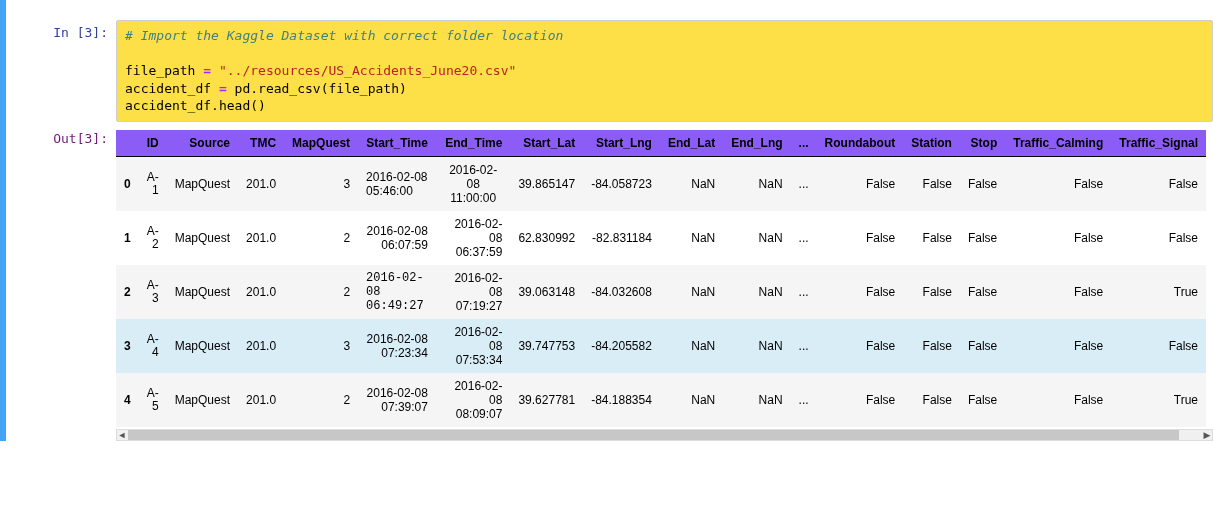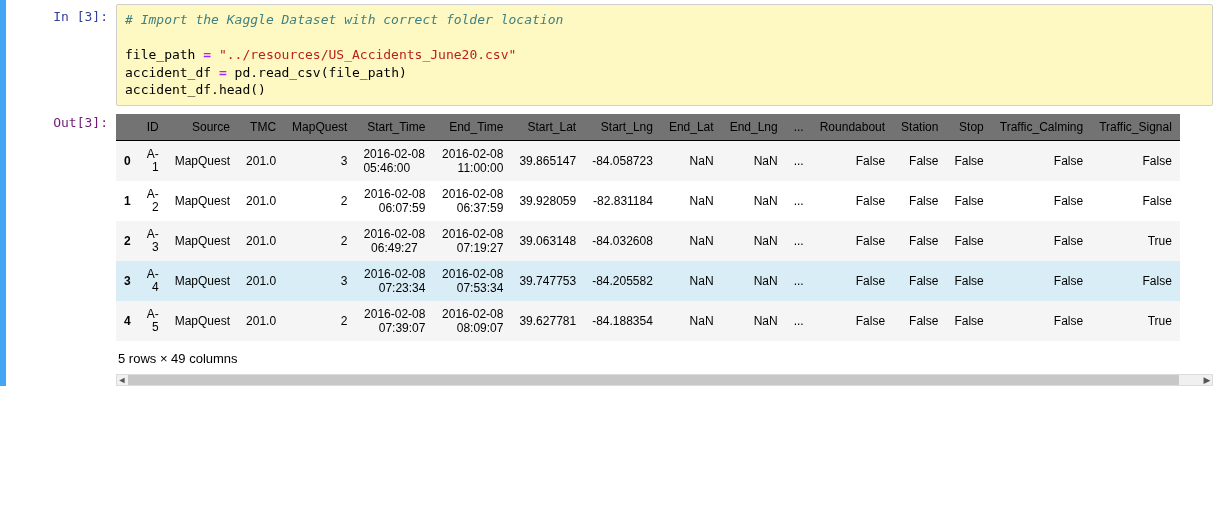--- a/index.html
+++ b/index.html
@@ -26,21 +26,21 @@
     }
     .in-prompt { color: #303F9F; }
     .out-prompt { color: #701a75; }
     .cell-body {
       flex: 1;
       min-width: 0;
     }
     .input-area {
       border: 1px solid #cfcfcf;
       border-radius: 2px;
-      background: #fef9c3;
+      background: #fde047;
       padding: 6px 8px;
       font-family: Menlo, Consolas, "DejaVu Sans Mono", monospace;
       font-size: 13px;
       line-height: 1.35;
       white-space: pre;
       color: #000;
       overflow-x: auto;
     }
     .input-area .c-comment { color: #408080; font-style: italic; }
     .input-area .c-name { color: #000; }
@@ -70,23 +70,23 @@
       margin: 0;
     }
     table.dataframe th, table.dataframe td {
       text-align: right;
       padding: 6px 8px;
       white-space: nowrap;
       border: none;
       vertical-align: middle;
     }
     table.dataframe thead th {
-      font-weight: normal;
+      font-weight: bold;
       border-bottom: 1px solid #000;
-      background: #737373;
+      background: #8b5cf6;
     }
     table.dataframe tbody th {
       font-weight: bold;
     }
     table.dataframe tbody tr:nth-child(odd) { background: #f5f5f5; }
     table.dataframe tbody tr:nth-child(even) { background: #fff; }
     table.dataframe tbody tr.hover { background: #d9edf7 !important; }
 
     .footer-note {
       font-size: 13px;
@@ -119,21 +119,21 @@
       width: 6px;
       min-width: 6px;
       background: #42A5F5;
       margin-right: 0;
     }
     .notebook {
       display: flex;
     }
     .cells {
       flex: 1;
-      padding-top: 4px;
+      padding-top: 20px;
     }
 
     .idcell { text-align: right; max-width: 20px; font-weight: 400; }
     .idcell span { display: block; line-height: 1.05; }
 
     td.ell { color: #000; }
 
   </style>
 </head>
 <body>
@@ -184,21 +184,21 @@
                 <tr>
                   <th>0</th>
                   <td class="idcell">
                     <span>A-</span>
                     <span>1</span>
                   </td>
                   <td>MapQuest</td>
                   <td>201.0</td>
                   <td>3</td>
                   <td style="white-space: normal; max-width: 78px; text-align: left;">2016-02-08 05:46:00</td>
-                  <td style="white-space: normal; max-width: 78px; text-align: right; margin-top: 26px;">2016-02-08 11:00:00</td>
+                  <td style="white-space: normal; max-width: 78px; text-align: center; margin-top: 26px;">2016-02-08 11:00:00</td>
                   <td>39.865147</td>
                   <td>-84.058723</td>
                   <td>NaN</td>
                   <td>NaN</td>
                   <td class="ell">...</td>
                   <td>False</td>
                   <td>False</td>
                   <td>False</td>
                   <td>False</td>
                   <td>False</td>
@@ -207,41 +207,41 @@
                   <th>1</th>
                   <td class="idcell">
                     <span>A-</span>
                     <span>2</span>
                   </td>
                   <td>MapQuest</td>
                   <td>201.0</td>
                   <td>2</td>
                   <td style="white-space: normal; max-width: 78px; text-align: right;">2016-02-08 06:07:59</td>
                   <td style="white-space: normal; max-width: 78px; ">2016-02-08 06:37:59</td>
-                  <td>39.928059</td>
+                  <td>62.830992</td>
                   <td>-82.831184</td>
                   <td>NaN</td>
                   <td>NaN</td>
                   <td class="ell">...</td>
                   <td>False</td>
                   <td>False</td>
                   <td>False</td>
                   <td>False</td>
                   <td>False</td>
                 </tr>
                 <tr>
                   <th>2</th>
                   <td class="idcell">
                     <span>A-</span>
                     <span>3</span>
                   </td>
                   <td>MapQuest</td>
                   <td>201.0</td>
                   <td>2</td>
-                  <td style="white-space: normal; max-width: 78px; text-align: center;">2016-02-08 06:49:27</td>
+                  <td style="white-space: normal; max-width: 78px; text-align: left; font-family: Liberation Mono, monospace;">2016-02-08 06:49:27</td>
                   <td style="white-space: normal; max-width: 78px; text-align: right;">2016-02-08 07:19:27</td>
                   <td>39.063148</td>
                   <td>-84.032608</td>
                   <td>NaN</td>
                   <td>NaN</td>
                   <td class="ell">...</td>
                   <td>False</td>
                   <td>False</td>
                   <td>False</td>
                   <td>False</td>
@@ -288,21 +288,20 @@
                   <td>False</td>
                   <td>False</td>
                   <td>False</td>
                   <td>False</td>
                   <td>True</td>
                 </tr>
               </tbody>
           </table>
         </div>
 
-        <div class="footer-note">5 rows × 49 columns</div>
 
         <div class="scroll-hint">
           <span class="scroll-arrow left">◄</span>
           <div class="thumb"></div>
           <span class="scroll-arrow right">▶</span>
         </div>
 
       </div>
     </div>
 

